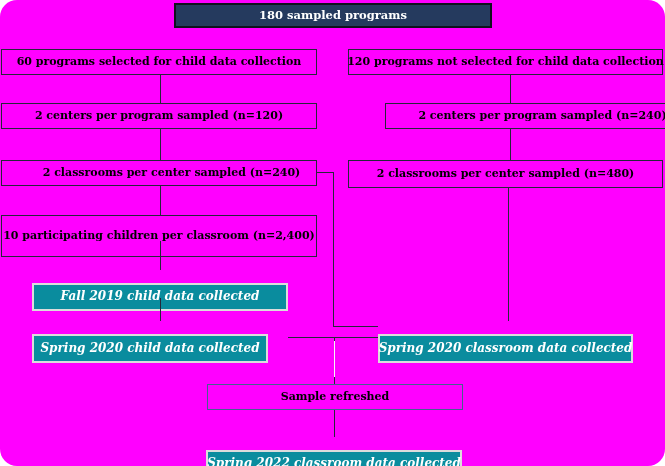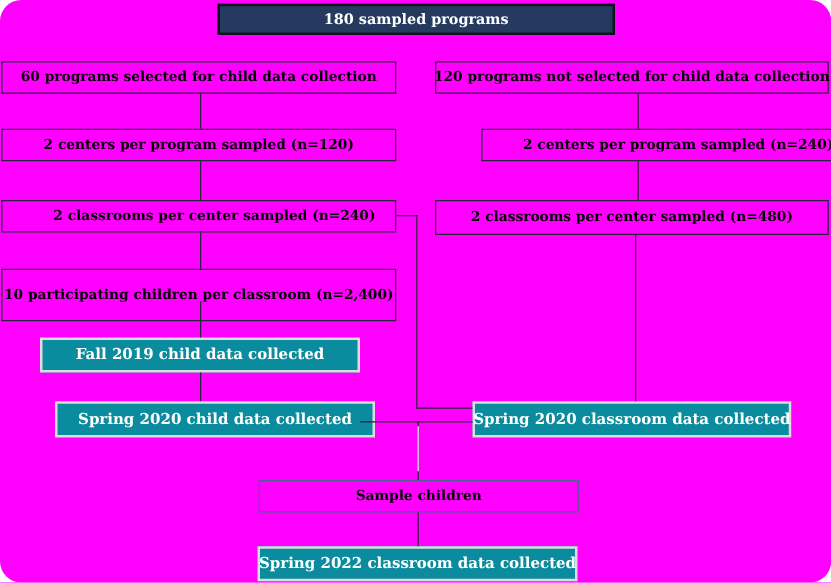--- a/index.html
+++ b/index.html
@@ -36,21 +36,23 @@
   }
   .refresh-box{
     background:#FF00FF;
     border:1px solid #44618f;
     color:#000000;
   }
   .teal-box{
     background:#0A8C9E;
     border:2px solid #dcdcdc;
     color:#ffffff;
+    font-style:italic;
     font-size:12px;
+    margin-top:13px;
   }
   .line{
     position:absolute;
     background:#26263a;
   }
   .line-white{
     position:absolute;
     background:#f5f5f5;
   }
 </style>
@@ -64,23 +66,23 @@
   <div class="box magenta-box" style="left:1px;top:49px;width:316px;height:26px;">60 programs selected for child data collection</div>
   <div class="box magenta-box" style="left:1px;top:103px;width:316px;height:26px;">2 centers per program sampled (n=120)</div>
   <div class="box magenta-box" style="left:1px;top:160px;width:316px;height:26px;padding-left:25px;">2 classrooms per center sampled (n=240)</div>
   <div class="box magenta-box" style="left:1px;top:215px;width:316px;height:42px;">10 participating children per classroom (n=2,400)</div>
 
   <div class="box magenta-box" style="left:348px;top:49px;width:315px;height:26px;">120 programs not selected for child data collection</div>
   <div class="box magenta-box" style="left:348px;top:103px;width:315px;height:26px;margin-left:37px;">2 centers per program sampled (n=240)</div>
   <div class="box magenta-box" style="left:348px;top:160px;width:315px;height:28px;">2 classrooms per center sampled (n=480)</div>
 
   <div class="box teal-box" style="left:32px;top:270px;width:256px;height:28px;">Fall 2019 child data collected</div>
-  <div class="box teal-box" style="left:44px;top:321px;width:256px;height:29px;">Spring 2020 child data collected</div>
+  <div class="box teal-box" style="left:32px;top:321px;width:236px;height:29px;">Spring 2020 child data collected</div>
   <div class="box teal-box" style="left:378px;top:321px;width:255px;height:29px;">Spring 2020 classroom data collected</div>
-  <div class="box refresh-box" style="left:207px;top:384px;width:256px;height:26px;">Sample children</div>
+  <div class="box refresh-box" style="left:207px;top:384px;width:256px;height:26px;">Sample refreshed</div>
   <div class="box teal-box" style="left:206px;top:437px;width:256px;height:28px;">Spring 2022 classroom data collected</div>
 
   <div class="line" style="left:160px;top:75px;width:1px;height:28px;"></div>
   <div class="line" style="left:160px;top:129px;width:1px;height:31px;"></div>
   <div class="line" style="left:160px;top:186px;width:1px;height:29px;"></div>
   <div class="line" style="left:160px;top:241px;width:1px;height:29px;"></div>
   <div class="line" style="left:160px;top:298px;width:1px;height:23px;"></div>
 
   <div class="line" style="left:510px;top:75px;width:1px;height:28px;"></div>
   <div class="line" style="left:510px;top:129px;width:1px;height:31px;"></div>

